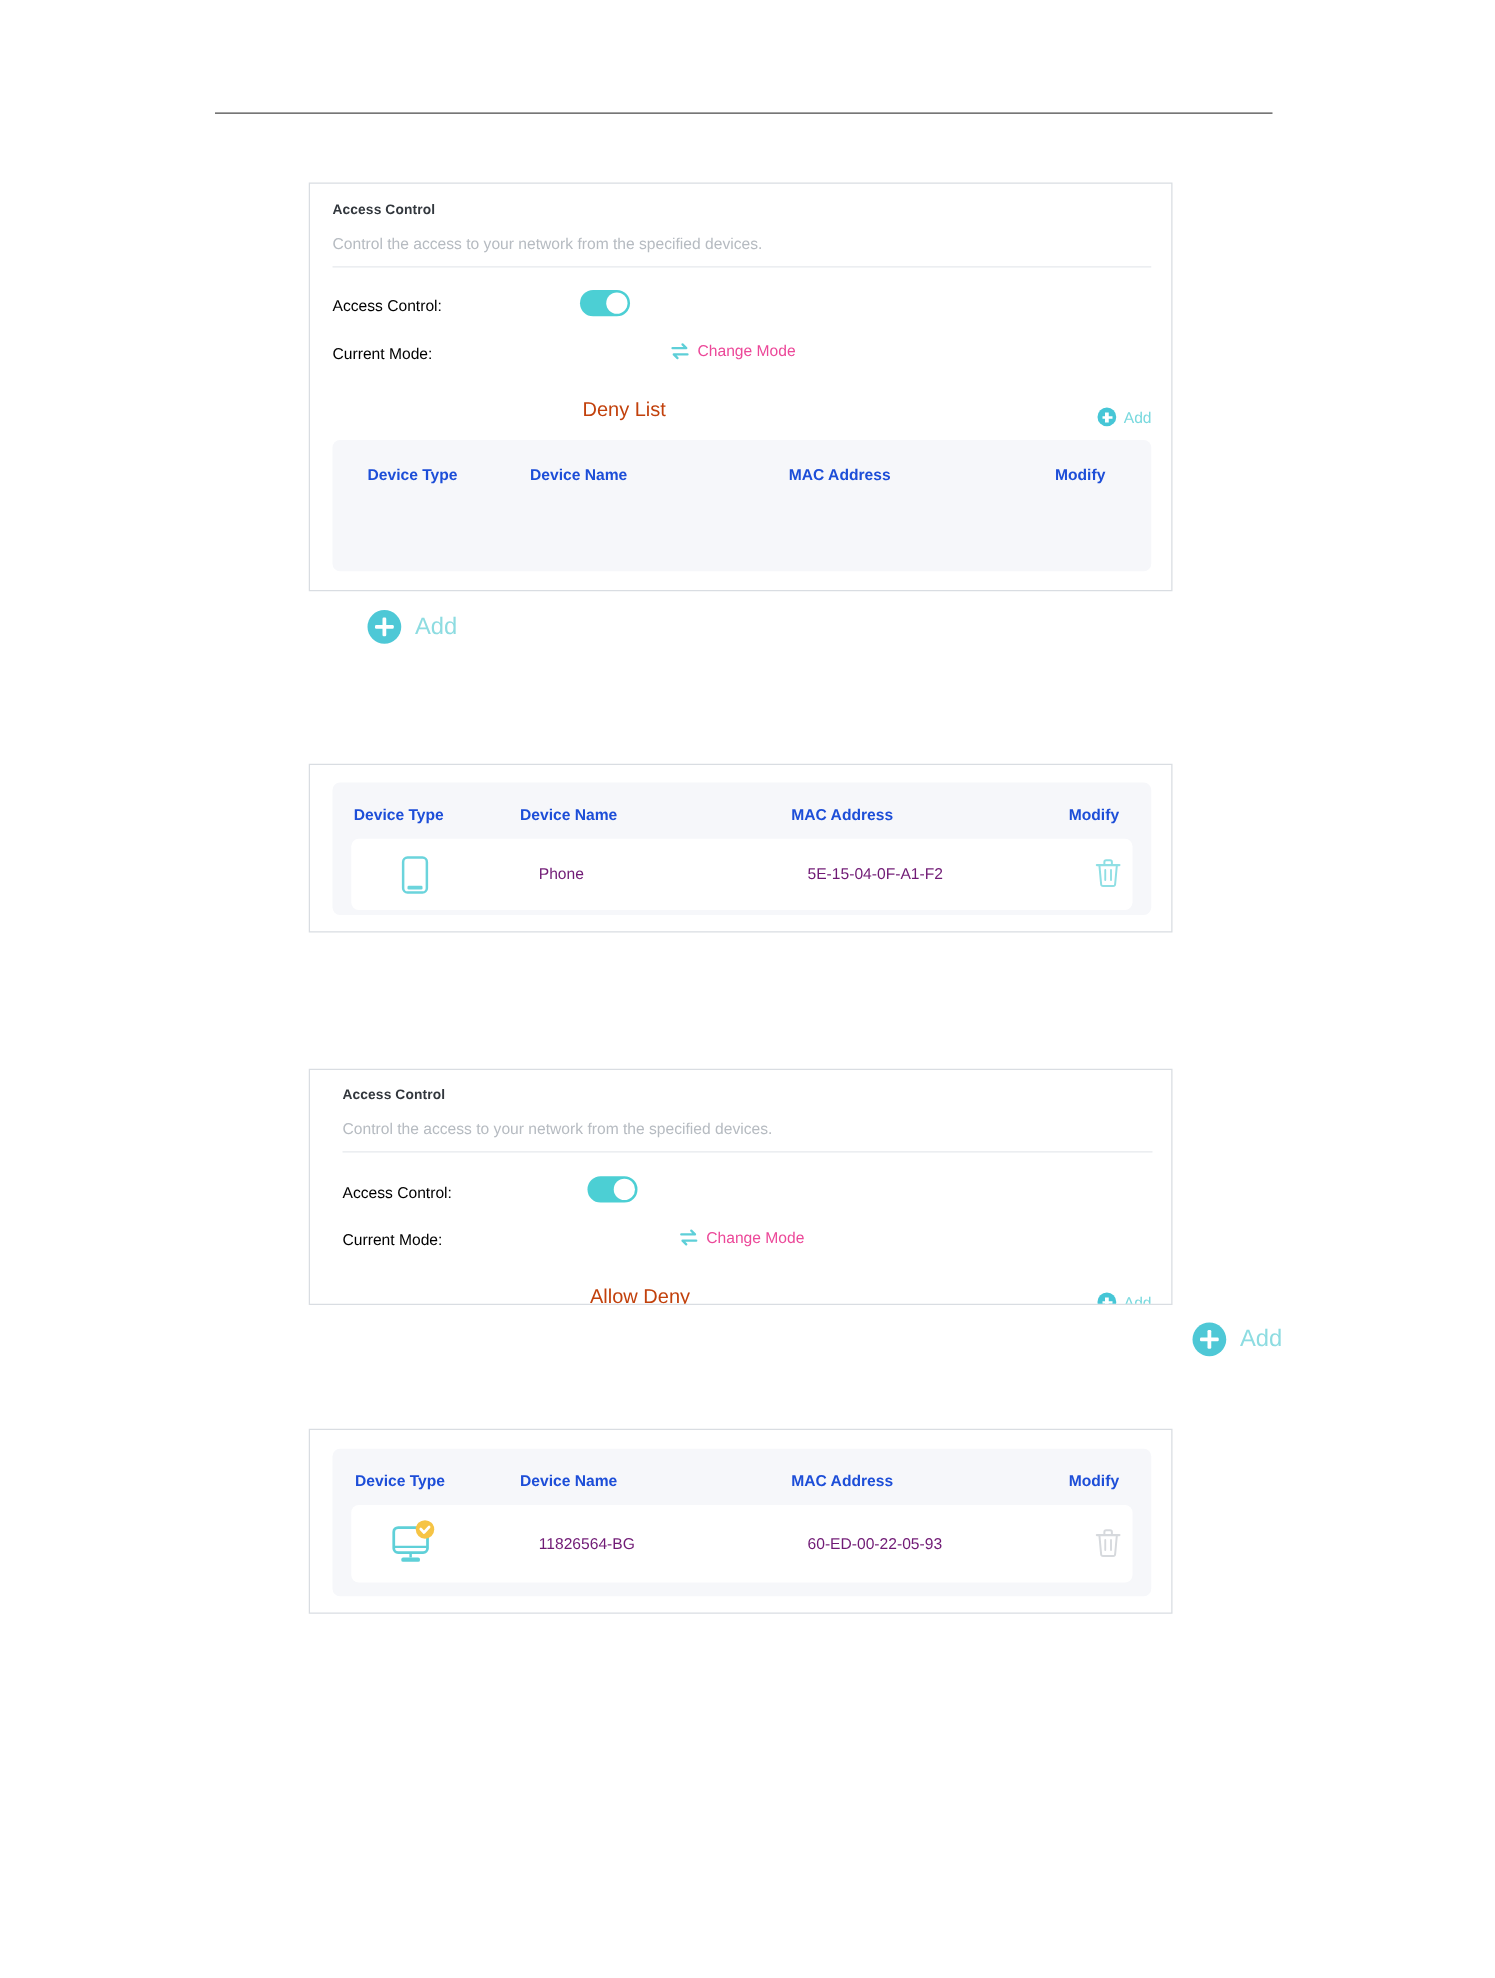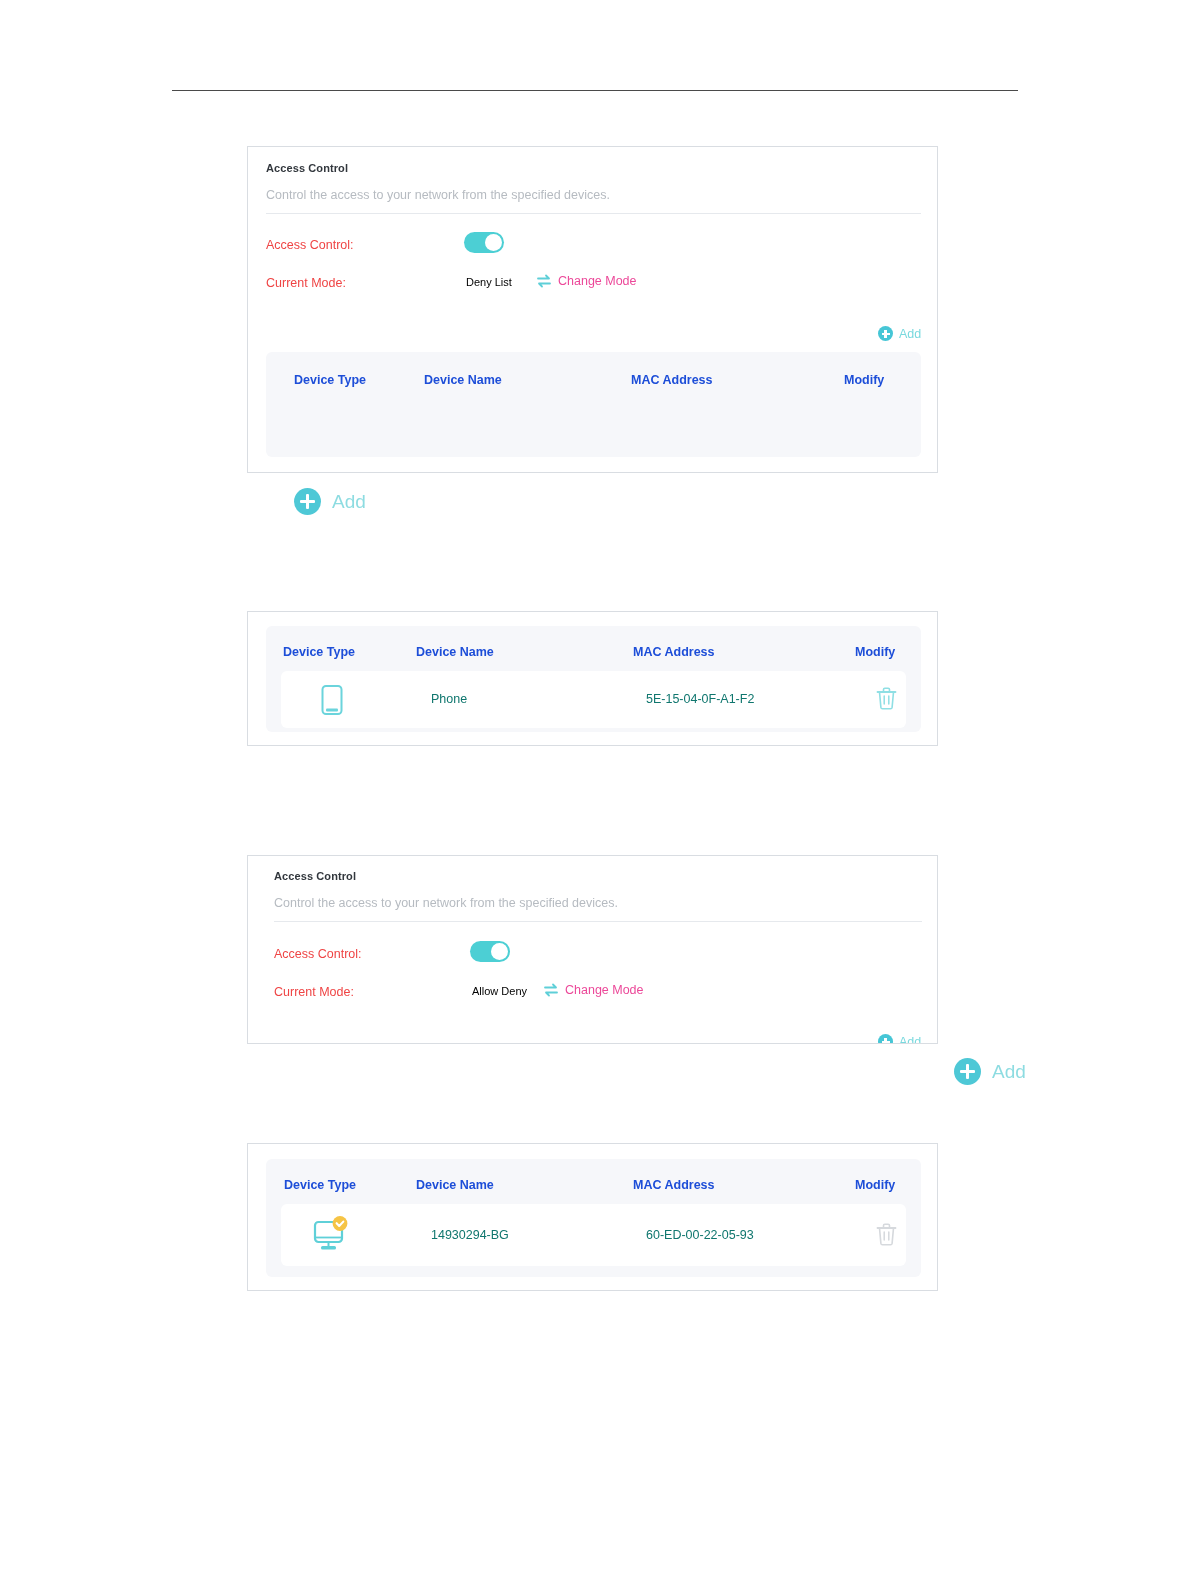--- a/index.html
+++ b/index.html
@@ -49,26 +49,27 @@
   .card-divider {
     position: absolute;
     height: 1px;
     background: #e6e9ed;
   }
 
   
   .field-label {
     position: absolute;
     font-size: 12.5px;
-    color: #ef4444;
+    color: #000000;
   }
   .mode-value {
     position: absolute;
-    font-size: 11px;
-    color: #000000;
+    font-size: 16px;
+    color: #c2410c;
+    margin-top: 44px;
   }
 
   
   .toggle {
     position: absolute;
     width: 40px;
     height: 21px;
     border-radius: 11px;
     background: #4ccfd4;
   }
@@ -180,21 +181,21 @@
     box-sizing: border-box;
   }
   .empty-text {
     position: absolute;
     font-size: 12.5px;
     color: #b9bec4;
   }
   .td {
     position: absolute;
     font-size: 12.5px;
-    color: #0f766e;
+    color: #701a75;
     white-space: nowrap;
   }
   .cell-icon { position: absolute; }
   .cell-icon svg { display: block; }
 </style>
 </head>
 <body>
 
 <div class="top-rule"></div>
 
@@ -329,21 +330,21 @@
       <span class="cell-icon" style="left:31px; top:11px;">
         <svg width="40" height="38" viewBox="0 0 40 38">
           <rect x="3" y="7" width="27" height="20" rx="3.5" ry="3.5" fill="none" stroke="#5fd0d8" stroke-width="2.2"></rect>
           <path d="M3.5 22.5 H29.5" stroke="#5fd0d8" stroke-width="1.8"></path>
           <path d="M16.5 27 v4" stroke="#5fd0d8" stroke-width="2"></path>
           <rect x="9" y="31" width="15" height="3.4" rx="1.5" fill="#5fd0d8"></rect>
           <circle cx="28" cy="8.5" r="7.4" fill="#f6c445"></circle>
           <path d="M24.6 8.2 l2.6 2.8 l4.1 -4.4" fill="none" stroke="#ffffff" stroke-width="2.1" stroke-linecap="round" stroke-linejoin="round"></path>
         </svg>
       </span>
-      <span class="td" style="left:150px; top:24px;">14930294-BG</span>
+      <span class="td" style="left:150px; top:24px;">11826564-BG</span>
       <span class="td" style="left:365px; top:24px;">60-ED-00-22-05-93</span>
       <span class="cell-icon" style="left:595px; top:18px;">
         <svg width="21" height="24" viewBox="0 0 21 24">
           <path d="M3.5 6 h14 l-1.4 15.4 a1.6 1.6 0 0 1 -1.6 1.4 H6.5
                    a1.6 1.6 0 0 1 -1.6 -1.4 Z" fill="none" stroke="#d6d9dd" stroke-width="1.6"></path>
           <path d="M1.5 6 h18" stroke="#d6d9dd" stroke-width="1.8" stroke-linecap="round"></path>
           <path d="M7.5 6 V3.6 a1.4 1.4 0 0 1 1.4 -1.4 h3.2 a1.4 1.4 0 0 1 1.4 1.4 V6" fill="none" stroke="#d6d9dd" stroke-width="1.6"></path>
           <path d="M8.2 10 v8 M12.8 10 v8" stroke="#d6d9dd" stroke-width="1.5" stroke-linecap="round"></path>
         </svg>
       </span>

